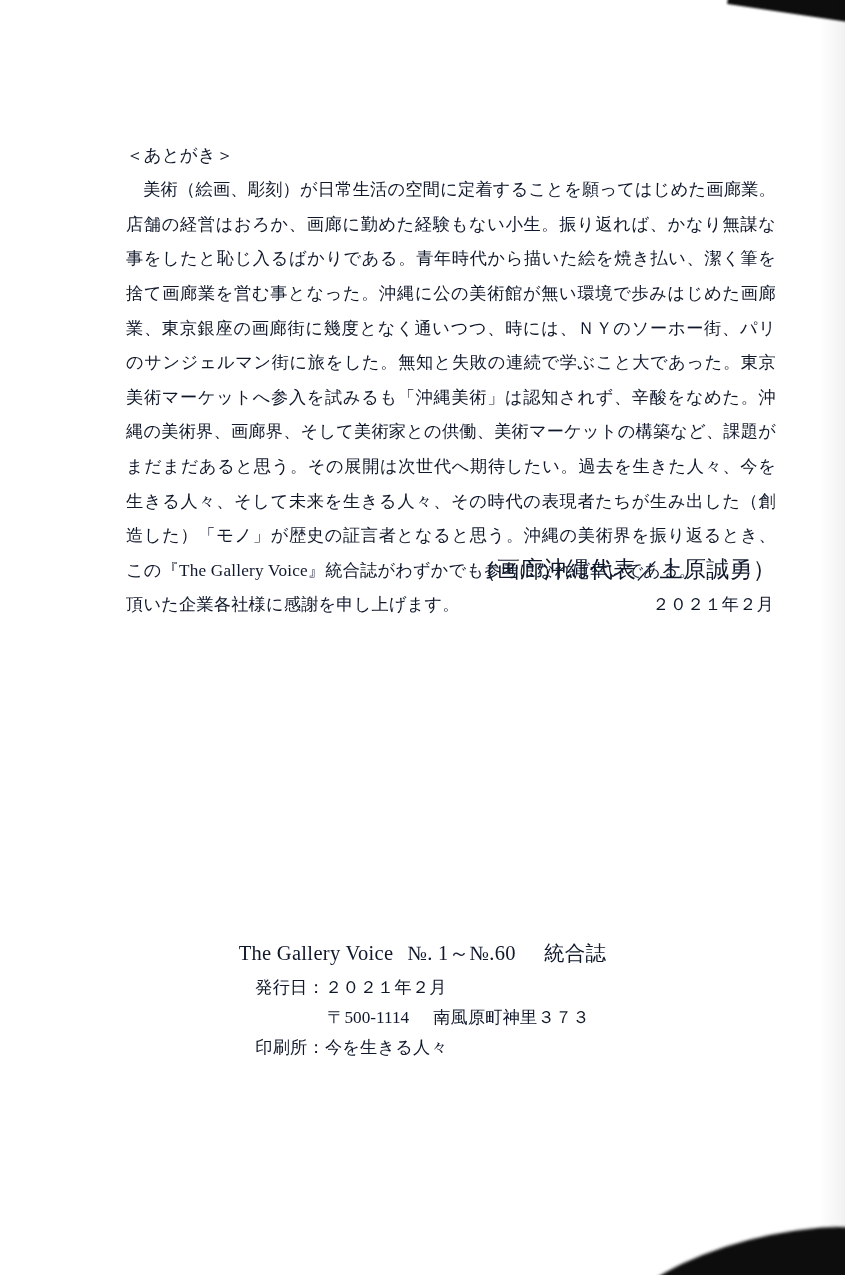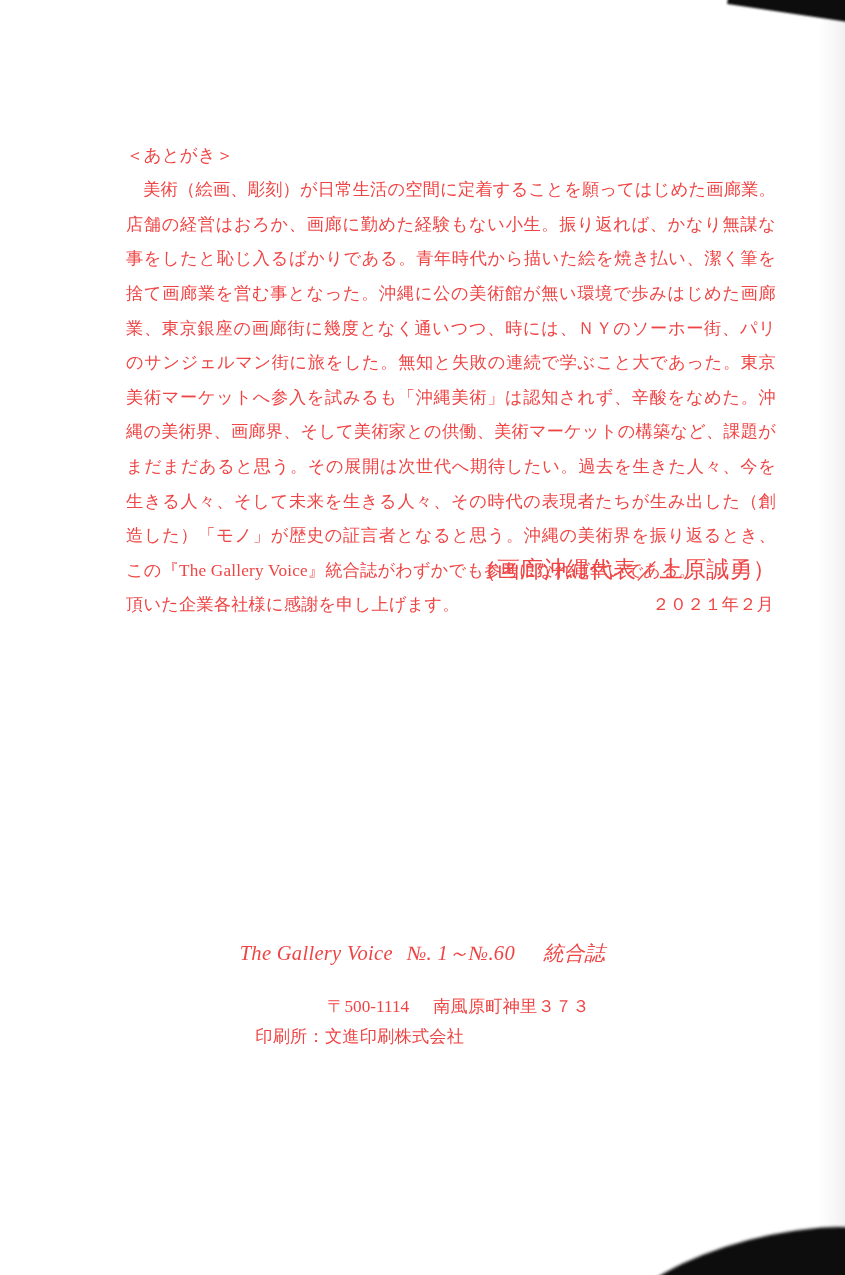--- a/index.html
+++ b/index.html
@@ -10,21 +10,21 @@
   }
 
   .page {
     position: relative;
     width: 845px;
     height: 1275px;
     margin: 0 auto;
     background: #ffffff;
     overflow: hidden;
     font-family: "Liberation Serif", "DejaVu Serif", serif;
-    color: #ef4444;
+    color: #0f172a;
     -webkit-font-smoothing: antialiased;
   }
 
   
   .scan-edge-top-right {
     position: absolute;
     top: -38px;
     right: -70px;
     width: 190px;
     height: 70px;
@@ -123,22 +123,21 @@
     top: 938px;
     width: 845px;
     text-align: center;
   }
 
   .colophon-title {
     font-size: 20.5px;
     line-height: 1.5;
     letter-spacing: 0.015em;
     white-space: nowrap;
-    margin-bottom: 23px;
-    font-style: italic;
+    margin-bottom: 4px;
   }
   .colophon-title .numero {
     font-variant: small-caps;
   }
   .colophon-title .gap {
     display: inline-block;
     width: 14px;
   }
 
   .colophon-details {
@@ -191,26 +190,29 @@
   </div>
 
   <section class="colophon">
 
     <div class="colophon-title">
       <span>The Gallery Voice</span><span class="gap"></span><span class="numero">№. 1</span><span>～</span><span class="numero">№.60</span><span class="gap"></span><span class="gap"></span><span>統合誌</span>
     </div>
 
     <div class="colophon-details">
 
+      <div class="row">
+        <span>発行日：</span><span>２０２１年２月</span>
+      </div>
 
 
       <div class="row indent">
         <span class="zip">〒500-1114</span><span class="sp"></span><span class="sp"></span><span>南風原町神里３７３</span>
       </div>
 
       <div class="row">
-        <span>印刷所：</span><span>文進印刷株式会社</span>
+        <span>印刷所：</span><span>今を生きる人々</span>
       </div>
 
     </div>
   </section>
 
 </div>
 
 </body></html>

